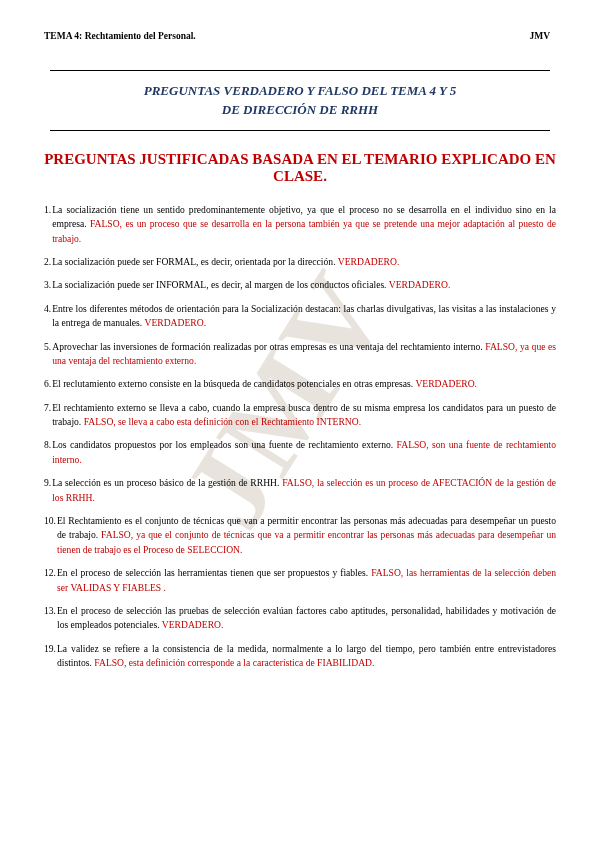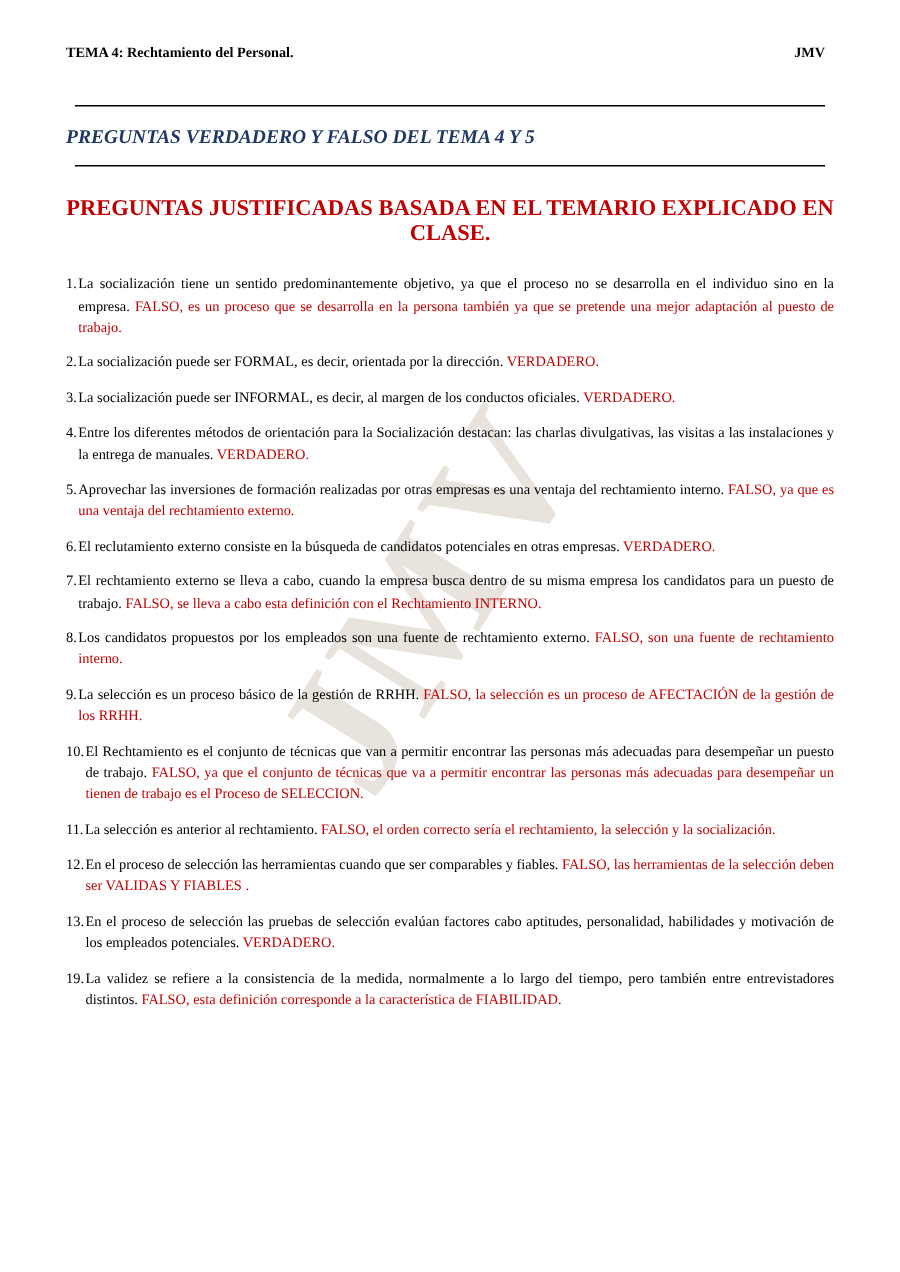--- a/index.html
+++ b/index.html
@@ -72,21 +72,21 @@
   .title-block {
     margin-top: 26px;
   }
   .title-rule-top {
     margin: 0 6px 10px 6px;
   }
   .title-rule-bottom {
     margin: 10px 6px 0 6px;
   }
   .doc-title {
-    text-align: left;
+    text-align: center;
     font-style: italic;
     font-weight: bold;
     color: #1f3864;
     font-size: 13px;
     line-height: 1.5;
   }
   .subtitle {
     margin-top: 20px;
     text-align: center;
     font-weight: bold;
@@ -134,20 +134,21 @@
       <div class="header-left">
         <div>TEMA 4: Rechtamiento del Personal.</div>
       </div>
       <div class="header-right">JMV</div>
     </div>
 
     <div class="title-block">
       <hr class="rule title-rule-top">
       <div class="doc-title">
         <div>PREGUNTAS VERDADERO Y FALSO DEL TEMA 4 Y 5</div>
+        <div>DE DIRECCIÓN DE RRHH</div>
       </div>
       <hr class="rule title-rule-bottom">
     </div>
 
     <div class="subtitle">PREGUNTAS JUSTIFICADAS BASADA EN EL TEMARIO EXPLICADO EN CLASE.</div>
 
     <div class="qlist">
 
       <div class="qitem">
         <span class="qnum">1.</span>
@@ -192,28 +193,24 @@
       <div class="qitem">
         <span class="qnum">9.</span>
         <span class="qbody"><span>La selección es un proceso básico de la gestión de RRHH. </span><span class="ans">FALSO, la selección es un proceso de AFECTACIÓN de la gestión de los RRHH.</span></span>
       </div>
 
       <div class="qitem indent-2">
         <span class="qnum">10.</span>
         <span class="qbody"><span>El Rechtamiento es el conjunto de técnicas que van a permitir encontrar las personas más adecuadas para desempeñar un puesto de trabajo. </span><span class="ans">FALSO, ya que el conjunto de técnicas que va a permitir encontrar las personas más adecuadas para desempeñar un tienen de trabajo es el Proceso de SELECCION.</span></span>
       </div>
 
-      <div class="qitem">
-        <span class="qnum">11.</span>
-        <span class="qbody"><span>La selección es anterior al rechtamiento. </span><span class="ans">FALSO, el orden correcto sería el rechtamiento, la selección y la socialización.</span></span>
-      </div>
 
       <div class="qitem">
         <span class="qnum">12.</span>
-        <span class="qbody"><span>En el proceso de selección las herramientas cuando que ser comparables y fiables. </span><span class="ans">FALSO, las herramientas de la selección deben ser VALIDAS Y FIABLES .</span></span>
+        <span class="qbody"><span>En el proceso de selección las herramientas tienen que ser propuestos y fiables. </span><span class="ans">FALSO, las herramientas de la selección deben ser VALIDAS Y FIABLES .</span></span>
       </div>
 
       <div class="qitem">
         <span class="qnum">13.</span>
         <span class="qbody"><span>En el proceso de selección las pruebas de selección evalúan factores cabo aptitudes, personalidad, habilidades y motivación de los empleados potenciales. </span><span class="ans">VERDADERO.</span></span>
       </div>
 
       <div class="qitem">
         <span class="qnum">19.</span>
         <span class="qbody"><span>La validez se refiere a la consistencia de la medida, normalmente a lo largo del tiempo, pero también entre entrevistadores distintos. </span><span class="ans">FALSO, esta definición corresponde a la característica de FIABILIDAD.</span></span>

